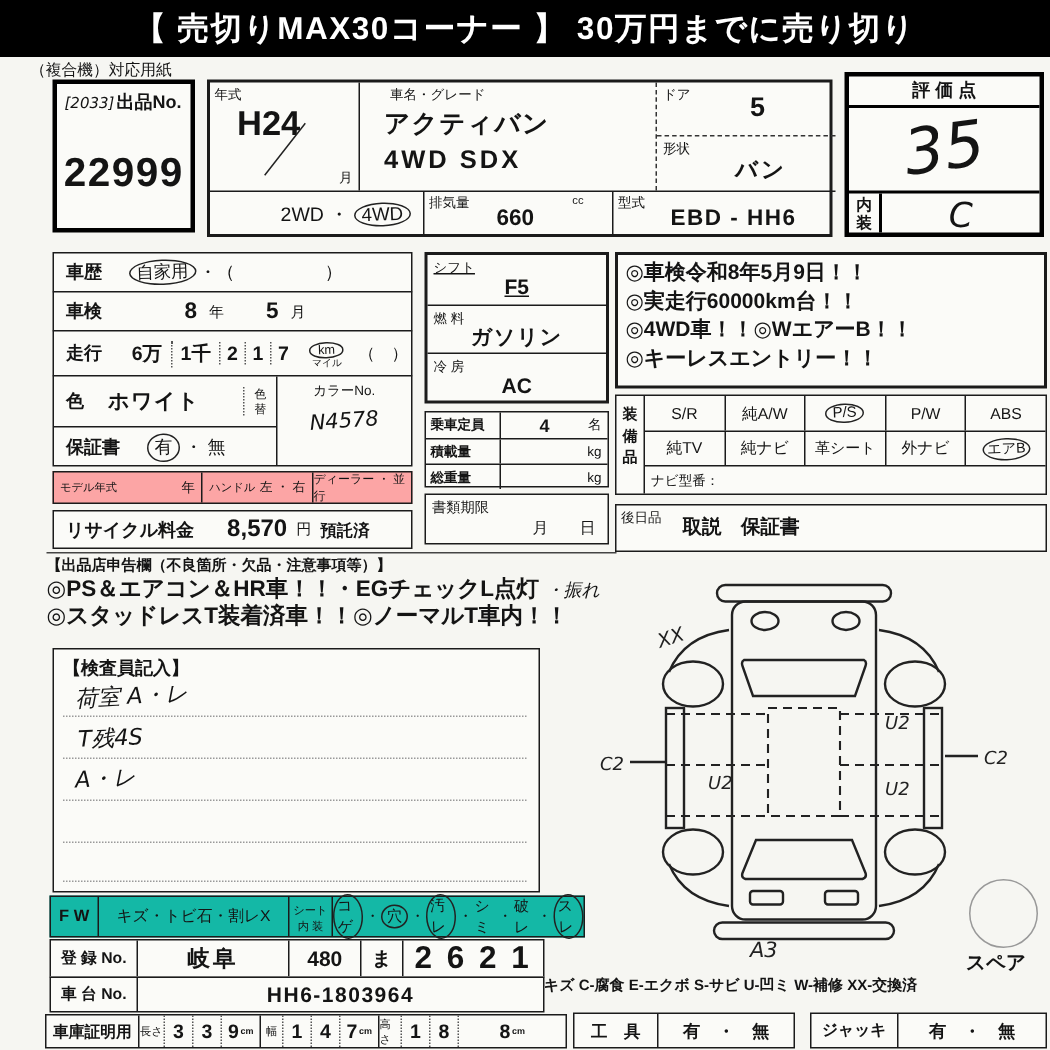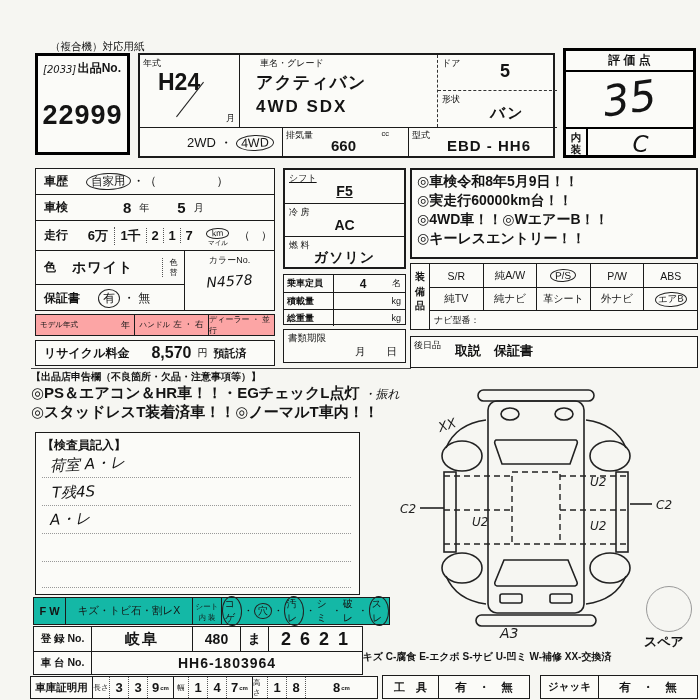--- a/index.html
+++ b/index.html
@@ -21,21 +21,24 @@
   .rule { position:absolute; left:6px; right:8px; border-bottom:1.2px dotted #999; }
   svg text { font-family:"DejaVu Sans",sans-serif; font-style:italic; fill:#222; stroke:none; }
   svg .shape { fill:none; stroke:#222; stroke-width:1.6; }
   svg .dash { stroke-dasharray:6 4; stroke-width:1.4; }
 </style>
 </head>
 <body>
 
 <div class="sheet">
 
-  <div class="abs" style="left:50px;top:40px;font-size:10.5px;">（複合機）対応用紙</div>
+  <div class="abs flex ctr" style="left:0;top:0;width:700px;height:38px;background:#000;color:#fff;font-size:21px;font-weight:bold;letter-spacing:1px;">
+    <span>【 売切りMAX30コーナー 】 30万円までに売り切り</span>
+  </div>
+  <div class="abs" style="left:20px;top:40px;font-size:10.5px;">（複合機）対応用紙</div>
 
   <div class="abs bx3" style="left:35px;top:53px;width:95px;height:102px;background:#fbfbf8;">
     <span class="abs hand" style="left:5px;top:8px;font-size:10px;">[2033]</span>
     <span class="abs b" style="right:6px;top:4px;font-size:12px;">出品No.</span>
     <div class="abs b" style="left:0;right:0;top:44px;text-align:center;font-size:27px;letter-spacing:1px;">22999</div>
   </div>
 
   <div class="abs bx" style="left:138px;top:53px;width:417px;height:105px;background:#fbfbf8;">
 
     <div class="abs" style="left:0;top:0;width:100px;height:72px;border-right:1.5px solid #1b1b1b;">
@@ -157,27 +160,27 @@
     <span class="b" style="margin-left:22px;font-size:16px;">8,570</span>
     <span style="margin-left:6px;font-size:10px;">円</span>
     <span class="b" style="margin-left:6px;font-size:11px;">預託済</span>
   </div>
 
   <div class="abs bx" style="left:283px;top:168px;width:123px;height:101px;background:#fbfbf8;">
     <div style="height:33px;text-decoration:underline;">
       <div class="lbl" style="padding:2px 0 0 4px;">シフト</div>
       <div class="b" style="text-align:center;font-size:14px;margin-top:-2px;">F5</div>
     </div>
+    <div style="height:32px;border-top:1.5px solid #1b1b1b;">
+      <div class="lbl" style="padding:2px 0 0 4px;">燃 料</div>
+      <div class="b" style="text-align:center;font-size:14px;margin-top:-3px;letter-spacing:1px;">ガソリン</div>
+    </div>
     <div style="height:33px;border-top:1.5px solid #1b1b1b;">
       <div class="lbl" style="padding:2px 0 0 4px;">冷 房</div>
       <div class="b" style="text-align:center;font-size:14px;margin-top:-2px;">AC</div>
-    </div>
-    <div style="height:32px;border-top:1.5px solid #1b1b1b;">
-      <div class="lbl" style="padding:2px 0 0 4px;">燃 料</div>
-      <div class="b" style="text-align:center;font-size:14px;margin-top:-3px;letter-spacing:1px;">ガソリン</div>
     </div>
   </div>
 
   <div class="abs bx1" style="left:283px;top:274px;width:123px;height:51px;background:#fbfbf8;">
     <div class="flex" style="height:17px;">
       <span class="b" style="width:50px;font-size:9px;padding-left:3px;border-right:1px solid #1b1b1b;height:100%;display:flex;align-items:center;">乗車定員</span>
       <span class="b" style="flex:1;text-align:center;font-size:12px;">4</span>
       <span style="font-size:9px;padding-right:4px;">名</span>
     </div>
     <div class="flex" style="height:17px;border-top:1px solid #1b1b1b;">
@@ -322,21 +325,21 @@
         <span>・</span>
         <span class="circ" style="padding:0 2px;">スレ</span>
     </span>
   </div>
 
   <div class="abs bx1 flex" style="left:33px;top:626px;width:330px;height:26px;background:#fbfbf8;">
     <span class="b flex ctr" style="width:58px;height:100%;border-right:1.5px solid #1b1b1b;font-size:10.5px;">登 録 No.</span>
     <span class="b flex ctr" style="width:100px;height:100%;font-size:15px;letter-spacing:2px;">岐阜</span>
     <span class="b flex ctr vln" style="width:48px;height:100%;font-size:14px;">480</span>
     <span class="b flex ctr vln" style="width:28px;height:100%;font-size:13px;">ま</span>
-    <span class="b flex ctr vln" style="flex:1;height:100%;font-size:18px;letter-spacing:2px;">2 6 2 1</span>
+    <span class="b flex ctr vln" style="flex:1;height:100%;font-size:21px;letter-spacing:2px;">2 6 2 1</span>
   </div>
   <div class="abs bx1 flex" style="left:33px;top:651px;width:330px;height:24px;background:#fbfbf8;">
     <span class="b flex ctr" style="width:58px;height:100%;border-right:1.5px solid #1b1b1b;font-size:10.5px;">車 台 No.</span>
     <span class="b flex ctr" style="flex:1;height:100%;font-size:14px;letter-spacing:1px;">HH6-1803964</span>
   </div>
 
   <div class="abs bx1 flex" style="left:30px;top:676px;width:348px;height:23px;background:#fbfbf8;">
     <span class="b flex ctr" style="width:62px;height:100%;border-right:1.5px solid #1b1b1b;font-size:10.5px;">車庫証明用</span>
     <span class="flex ctr" style="width:16px;height:100%;font-size:7.5px;">長さ</span>
     <span class="b flex ctr dotl" style="width:19px;height:100%;font-size:13px;">3</span>

